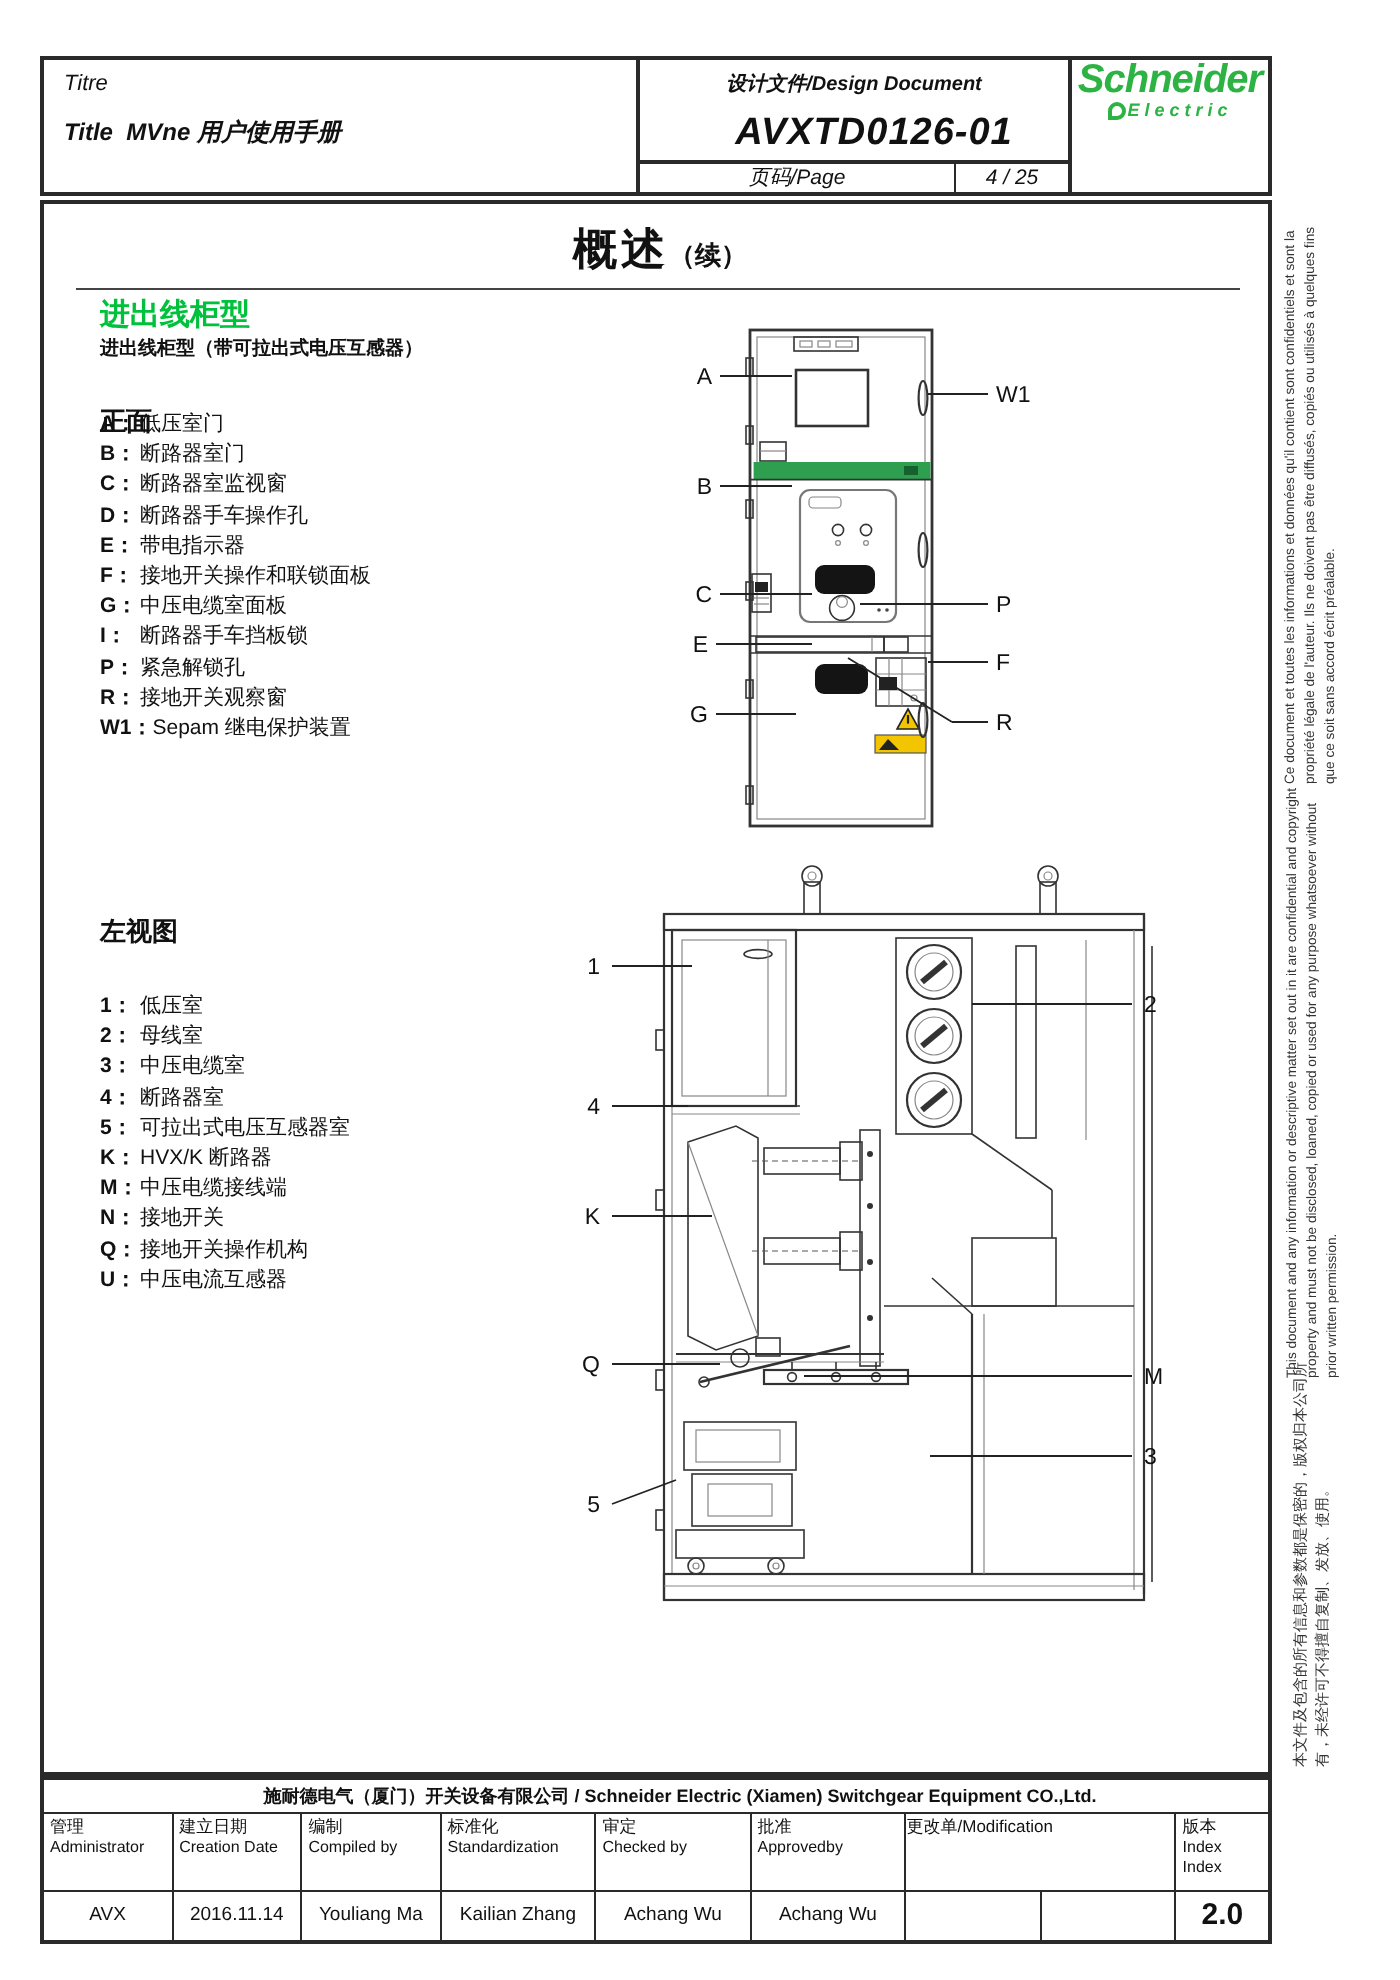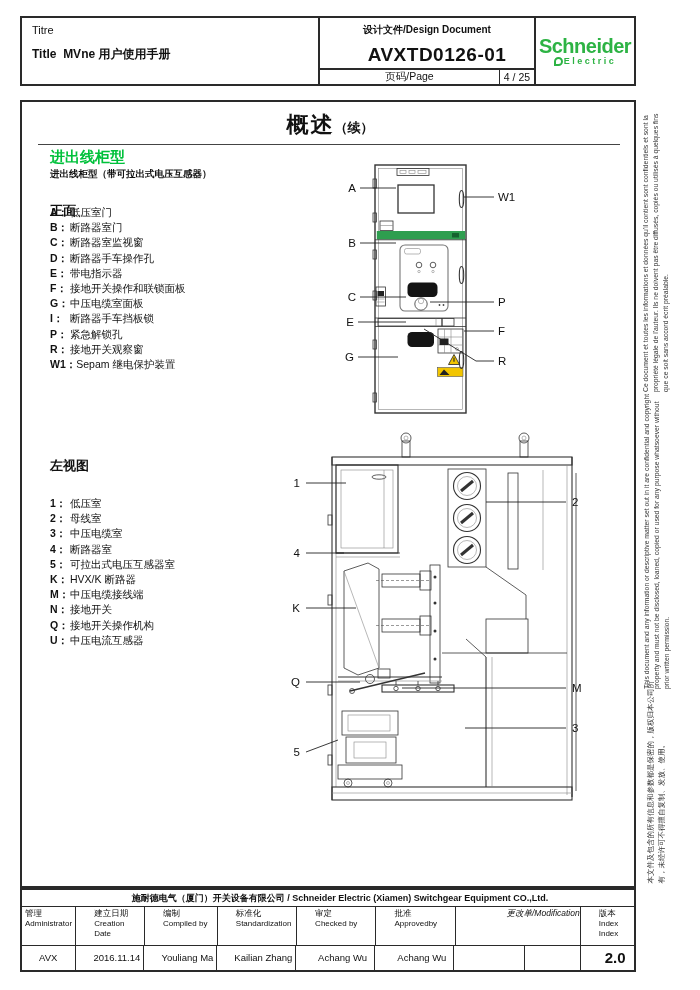--- a/index.html
+++ b/index.html
@@ -1,31 +1,31 @@
 <!DOCTYPE html>
 <html><head>
 <meta charset="utf-8">
 <style>
   html,body{margin:0;padding:0;}
   body{width:700px;height:990px;background:#ffffff;position:relative;
        font-family:"Liberation Sans","DejaVu Sans",sans-serif;color:#111;overflow:hidden;}
   .abs{position:absolute;}
 
   
-  .hdr{left:20px;top:16px;width:616px;height:70px;border:2px solid #2a2a2a;display:flex;box-sizing:border-box;}
+  .hdr{left:20px;top:28px;width:616px;height:70px;border:2px solid #2a2a2a;display:flex;box-sizing:border-box;font-style:italic;}
   .hdr-left{width:298px;border-right:2px solid #2a2a2a;box-sizing:border-box;padding:6px 0 0 10px;}
   .titre{font-size:11px;}
   .title-row{font-size:12px;font-weight:bold;margin-top:10px;}
   .hdr-mid{width:216px;border-right:2px solid #2a2a2a;box-sizing:border-box;display:flex;flex-direction:column;}
   .dd{height:24px;display:flex;align-items:center;justify-content:center;font-size:10px;font-weight:bold;}
   .docnum{height:26px;display:flex;align-items:center;justify-content:center;font-size:19px;font-weight:bold;letter-spacing:.5px;border-top:0;padding-left:20px;}
   .pagerow{flex:1;display:flex;border-top:2px solid #2a2a2a;}
-  .pl{width:180px;display:flex;align-items:center;justify-content:center;font-size:10.5px;border-right:1.5px solid #2a2a2a;box-sizing:border-box;}
+  .pl{width:158px;display:flex;align-items:center;justify-content:center;font-size:10.5px;border-right:1.5px solid #2a2a2a;box-sizing:border-box;}
   .pv{flex:1;display:flex;align-items:center;justify-content:center;font-size:10.5px;}
-  .hdr-logo{flex:1;display:flex;flex-direction:column;align-items:center;justify-content:center;}
+  .hdr-logo{flex:1;display:flex;flex-direction:column;align-items:center;justify-content:flex-start;}
   .logo1{font-size:20px;font-weight:bold;color:#2db344;letter-spacing:-.5px;line-height:1;}
   .logo2{font-size:9px;font-weight:bold;color:#2db344;letter-spacing:2.5px;line-height:1;margin-top:1px;display:flex;align-items:center;gap:1px;}
   .logo-mark{width:9px;height:9px;border:2px solid #2db344;border-radius:50% 50% 50% 0;display:inline-block;box-sizing:border-box;}
 
   
   .main{left:20px;top:100px;width:616px;height:788px;border:2px solid #2a2a2a;box-sizing:border-box;}
   .ptitle{left:0;top:8px;width:616px;text-align:center;}
   .pt-main{font-size:22px;font-weight:bold;letter-spacing:2px;}
   .pt-suf{font-size:13px;font-weight:bold;}
   .rule{left:16px;top:42px;width:582px;border-top:1.2px solid #444;}
@@ -51,29 +51,29 @@
   
   .vtext{transform:rotate(-90deg);font-size:6.8px;line-height:1.45;color:#333;}
   .vfr{left:517px;top:226px;width:290px;height:42px;}
   .ven{left:513px;top:518px;width:300px;height:42px;}
   .vcn{left:560px;top:764px;width:205px;height:34px;font-size:7.5px;}
 
   
   .footer{left:20px;top:888px;width:616px;border:2px solid #2a2a2a;box-sizing:border-box;}
   .company{height:16px;border-bottom:1.5px solid #2a2a2a;display:flex;align-items:center;justify-content:center;
            font-size:9px;font-weight:bold;padding-left:24px;}
-  .frow{display:flex;gap:15px;}
+  .frow{display:flex;}
   .fhead{height:38px;border-bottom:1.5px solid #2a2a2a;}
   .fvals{height:24px;}
   .fc{border-right:1.5px solid #2a2a2a;box-sizing:border-box;padding:1px 3px;font-size:8px;line-height:1.3;}
   .fc:last-child{border-right:none;}
   .fc .zh{font-size:8.5px;}
   .w1{width:65px;}.w2{width:65px;}.w3{width:70px;}.w4{width:78px;}.w5{width:78px;}.w6{width:78px;}.w9{width:46px;}
   .mod{width:136px;padding:0;display:flex;flex-direction:column;}
-  .mod-top{text-align:right;font-size:8.5px;padding-top:1px;font-style:italic;}
+  .mod-top{text-align:left;font-size:8.5px;padding-top:1px;}
   .mod-sub{flex:1;display:flex;}
   .mod-sub .sc{flex:1;padding:0 3px;font-size:8px;line-height:1.3;}
   .mod-sub .sc:first-child{border-right:1.5px solid #2a2a2a;}
   .vc{display:flex;align-items:center;justify-content:center;font-size:9.5px;padding:0;}
   .vmod{width:136px;display:flex;padding:0;}
   .vmod .sc{flex:1;border-right:0;}
   .vmod .sc:first-child{border-right:1.5px solid #2a2a2a;}
   .idxv{font-size:15px;font-weight:bold;}
 </style>
 </head>

